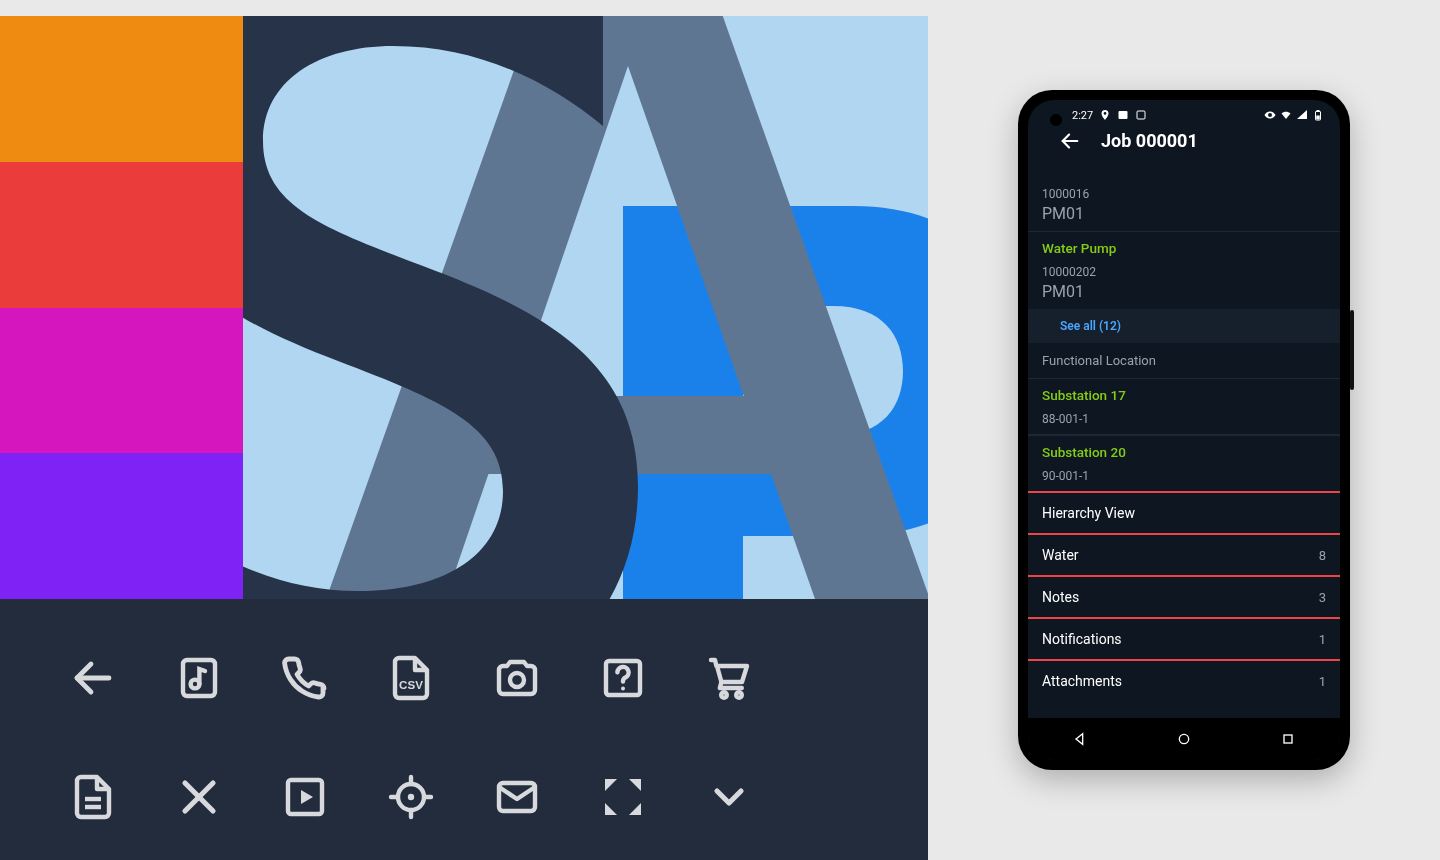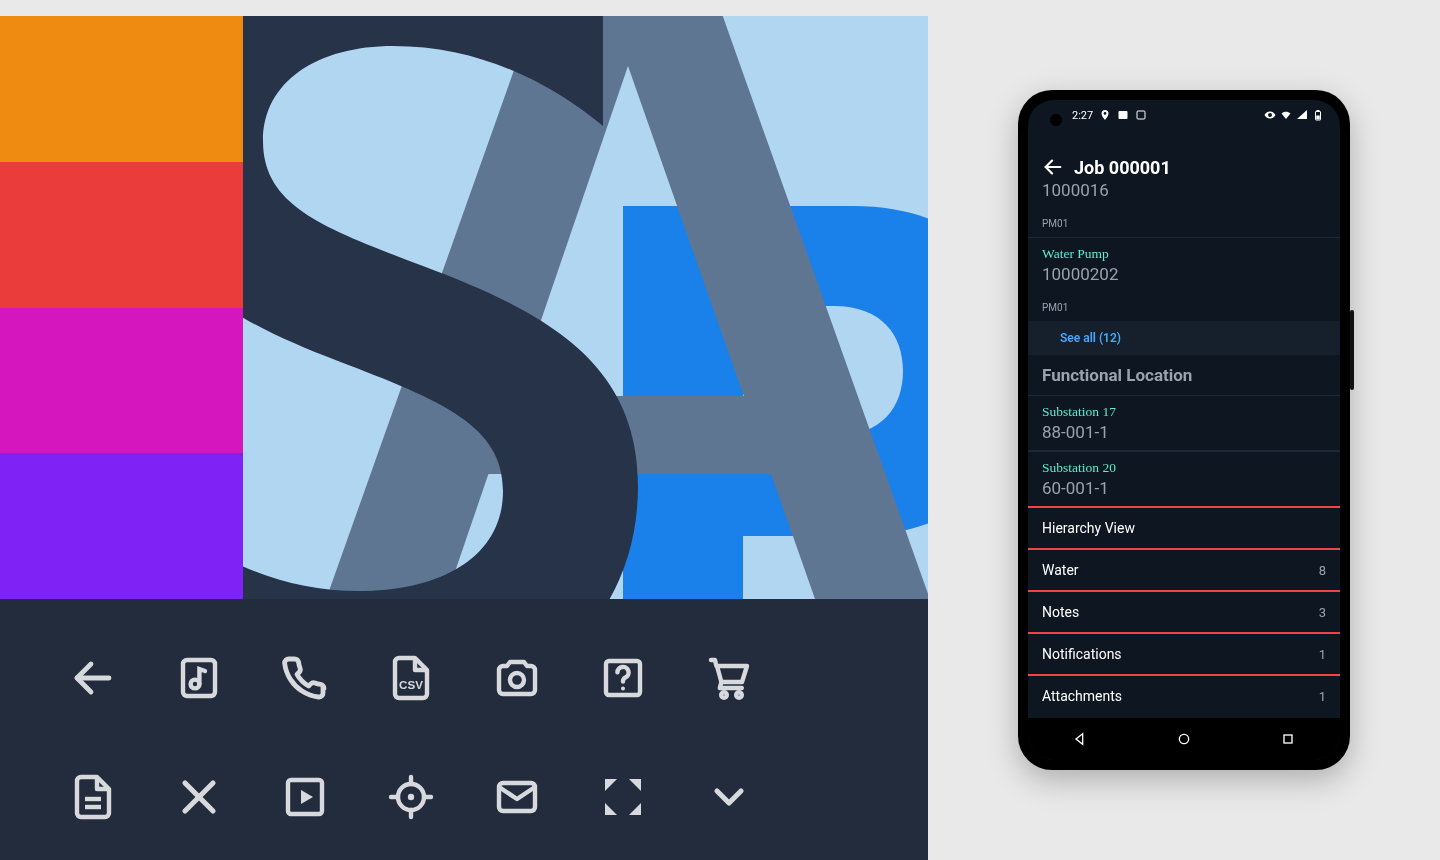--- a/index.html
+++ b/index.html
@@ -113,46 +113,45 @@
     padding: 0 16px 0 44px;
     font-size: 11px;
     color: #fff;
   }
   .status-left { display: flex; align-items: center; gap: 6px; }
   .status-right { display: flex; align-items: center; gap: 4px; }
   .status-ic { width: 12px; height: 12px; display: inline-flex; }
   .app-bar {
     height: 48px;
     display: flex;
-    align-items: flex-end;
-    gap: 10px;
-    padding: 0 14px;
+    align-items: flex-start;
+    gap: 20px;
+    padding: 0 31px;
   }
   .app-bar-title { font-weight: 700; font-size: 18px; color: #fff; }
   .back-ic { width: 22px; height: 22px; color: #fff; }
 
   .content { flex: 1; overflow: hidden; }
   .list-block { padding: 8px 14px; }
-  .list-title { color: #5eead4; font-size: 13.5px; font-weight: 500; font-family: Liberation Serif, serif; }
-  .list-sub { color: #9aa2ae; font-size: 17px; margin-top: 2px; }
-  .list-sub2 { color: #9aa2ae; font-size: 10px; margin-top: 18px; }
+  .list-title { color: #84cc16; font-size: 13.5px; font-weight: 500; }
+  .list-sub { color: #9aa2ae; font-size: 12px; margin-top: 9px; }
+  .list-sub2 { color: #9aa2ae; font-size: 16px; margin-top: 3px; }
   .sep { height: 1px; background: #1e2733; margin: 0 0; }
   .see-all {
     background: #16202c;
     padding: 10px 32px;
     color: #4aa6ff;
     font-size: 12px;
     font-weight: 600;
     cursor: pointer;
   }
   .section-header {
     padding: 10px 14px;
     color: #9aa2ae;
-    font-size: 17px;
-    font-weight: bold;
+    font-size: 13px;
   }
   .row-link {
     padding: 12px 14px;
     display: flex;
     justify-content: space-between;
     align-items: center;
     border-top: 2px solid #ef4444;
     font-size: 14px;
     color: #fff;
   }
@@ -379,21 +378,21 @@
 
         <div id="funcloc-list">
             <div class="list-block">
               <div class="list-title">Substation 17</div>
                  <div class="list-sub">88-001-1</div>
             </div>
             <div class="sep"></div>
             <div class="sep"></div>
             <div class="list-block">
               <div class="list-title">Substation 20</div>
-                 <div class="list-sub">60-001-1</div>
+                 <div class="list-sub">90-001-1</div>
             </div>
           </div>
 
 
         <div id="links-list">
             <div class="row-link">
               <span>Hierarchy View</span>
                  <span class="count"></span>
             </div>
             <div class="row-link">

